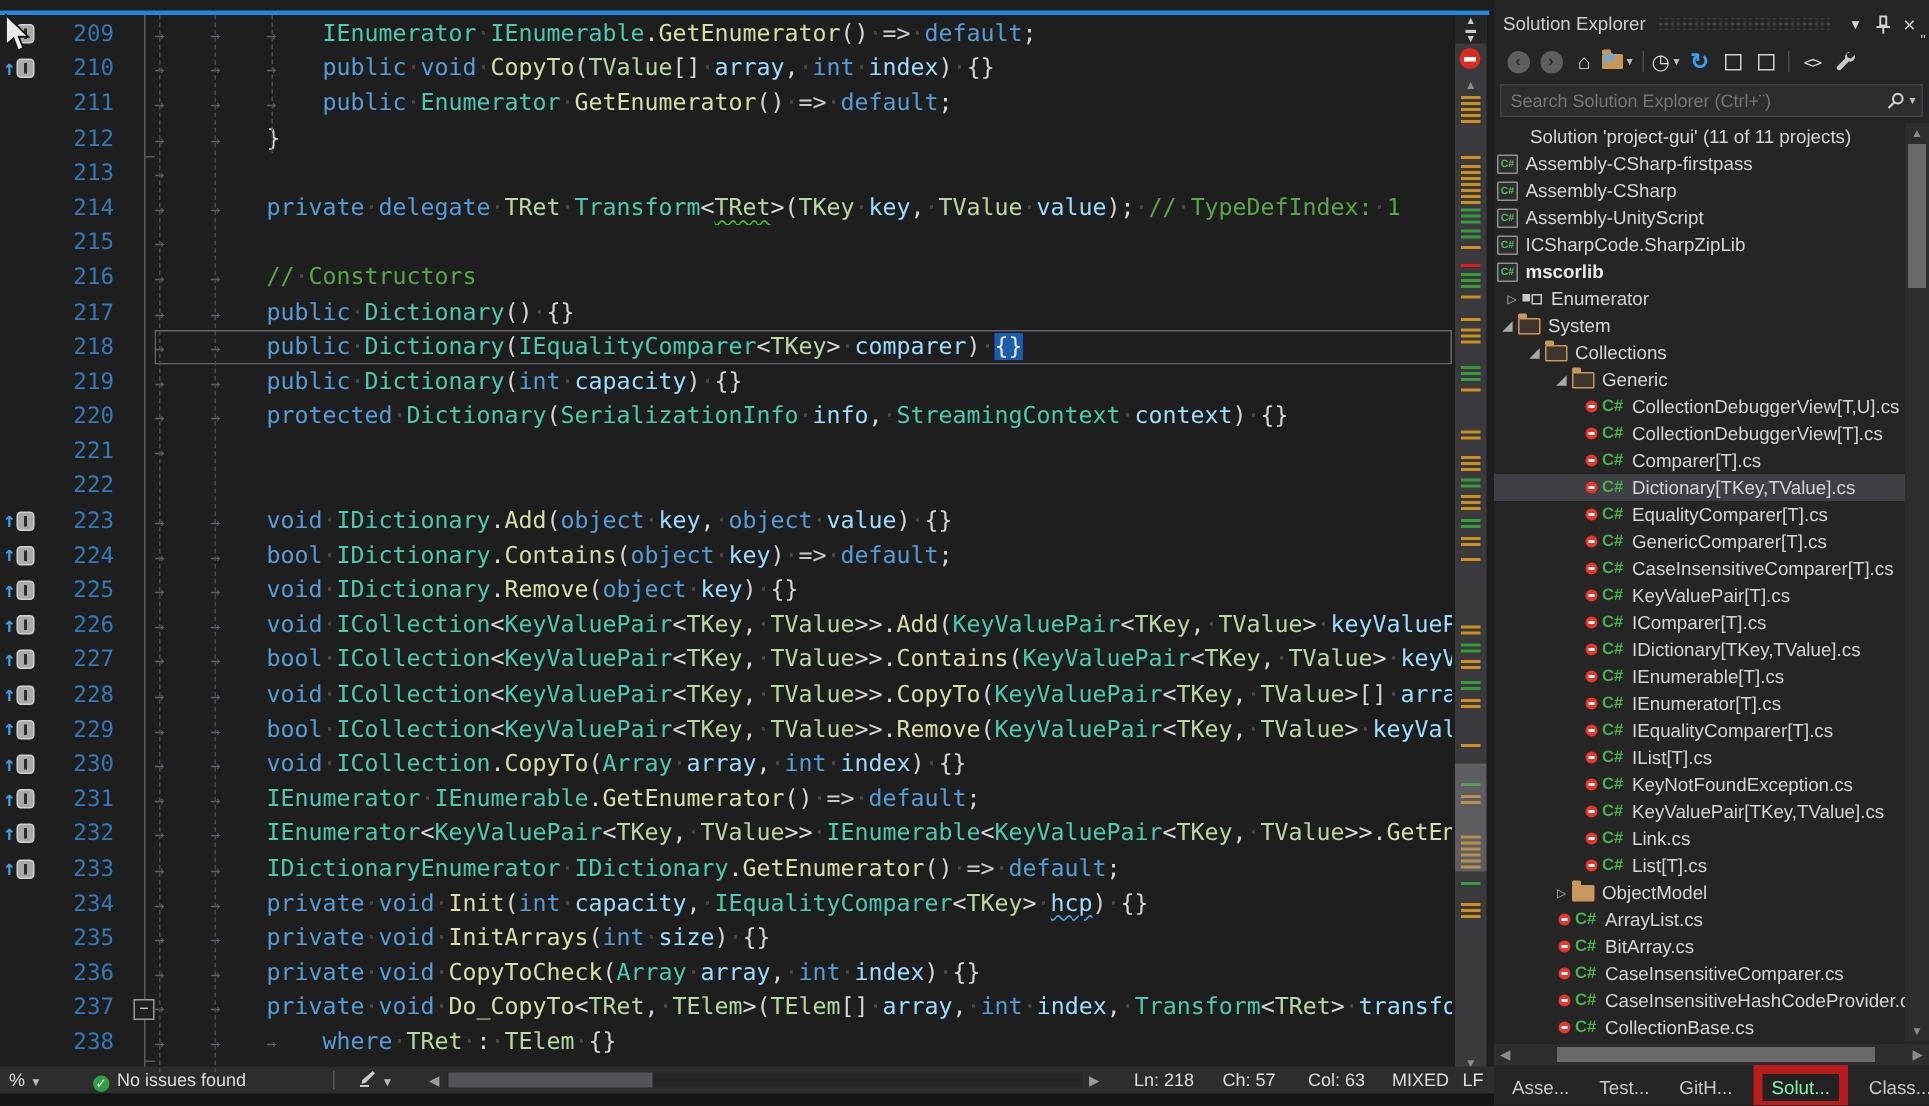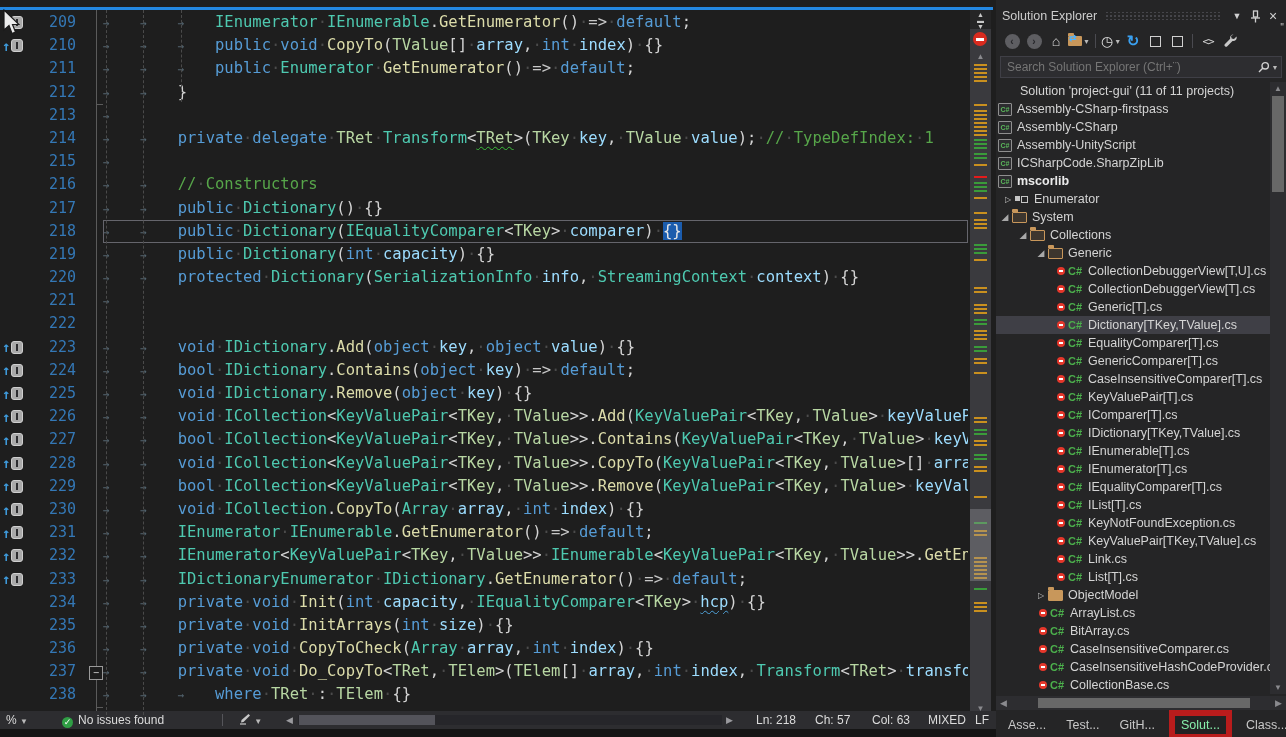--- a/index.html
+++ b/index.html
@@ -383,21 +383,21 @@
           <span class="lbl">CollectionDebuggerView[T,U].cs</span>
         </div>
         <div class="trow" style="padding-left: 61px;">
           <span class="lockdot"></span>
           <span class="csglyph">C#</span>
           <span class="lbl">CollectionDebuggerView[T].cs</span>
         </div>
         <div class="trow" style="padding-left: 61px;">
           <span class="lockdot"></span>
           <span class="csglyph">C#</span>
-          <span class="lbl">Generic[T].cs</span>
+          <span class="lbl">Comparer[T].cs</span>
         </div>
         <div class="trow selected" style="padding-left: 61px;">
           <span class="lockdot"></span>
           <span class="csglyph">C#</span>
           <span class="lbl">Dictionary[TKey,TValue].cs</span>
         </div>
         <div class="trow" style="padding-left: 61px;">
           <span class="lockdot"></span>
           <span class="csglyph">C#</span>
           <span class="lbl">EqualityComparer[T].cs</span>

